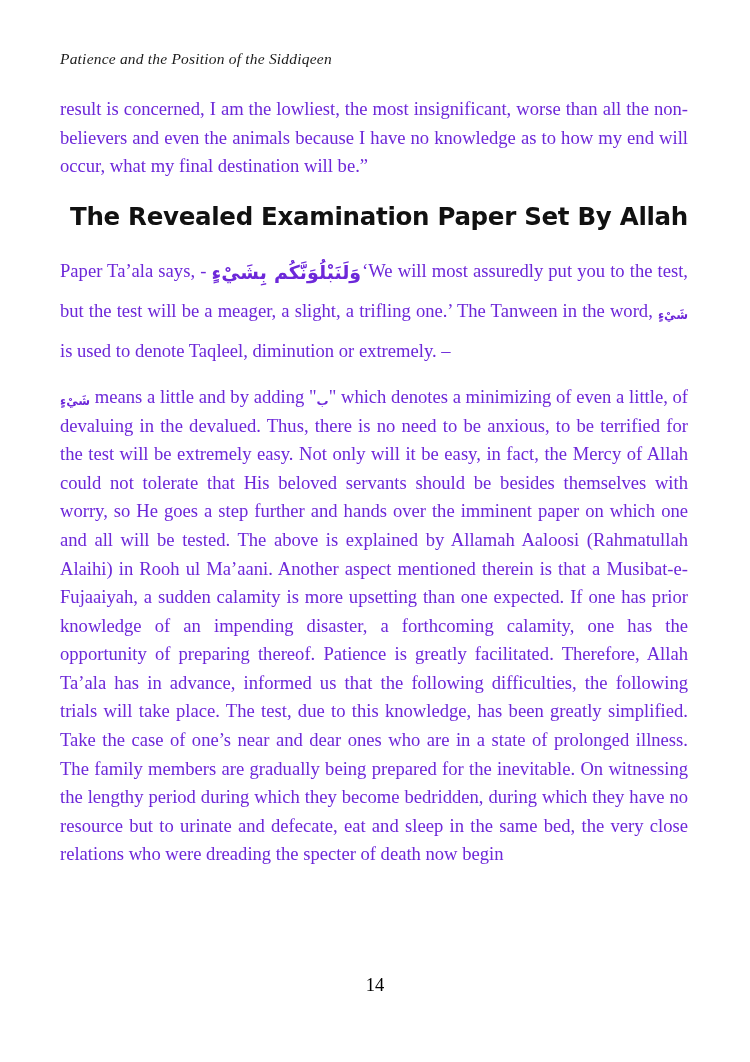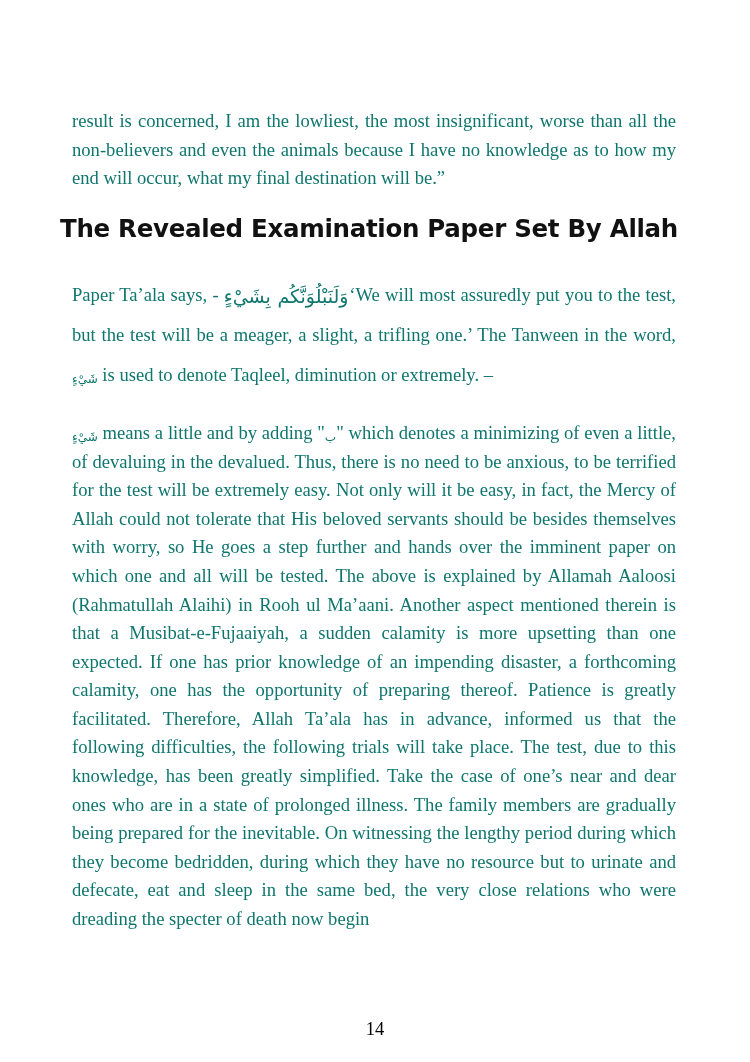--- a/index.html
+++ b/index.html
@@ -35,26 +35,26 @@
 
   
   .content {
     position: absolute;
     left: 60px;
     top: 95px;
     width: 628px;
   }
 
   .para {
-    margin: 12px;
+    margin: 0;
     text-align: justify;
     text-justify: inter-word;
     font-size: 18.6px;
     line-height: 28.6px;
-    color: #0f766e;
+    color: #6d28d9;
     hyphens: none;
   }
   .para.top-block {
     margin-bottom: 0;
   }
 
   
   .para.loose {
     line-height: 40px;
     font-size: 18.6px;
@@ -70,69 +70,70 @@
     display: inline-block;
     width: 100%;
   }
   .para.no-stretch::after {
     display: none;
   }
 
   
   .section-heading {
     margin: 0;
-    text-align: left;
+    text-align: right;
     font-family: "DejaVu Sans", "Liberation Sans", sans-serif;
     font-weight: 700;
     font-size: 24.5px;
     letter-spacing: -0.3px;
     line-height: 1.15;
     color: #111111;
     padding-top: 22px;
     padding-bottom: 20px;
   }
 
   
   .ar {
     font-family: "DejaVu Sans", "Liberation Sans", sans-serif;
     direction: rtl;
     unicode-bidi: isolate;
     font-size: 19px;
-    font-weight: 400;
+    font-weight: 700;
     line-height: 1;
     vertical-align: -2px;
     letter-spacing: 0;
   }
   .ar.small {
     font-size: 12px;
   }
   .ar.lead {
     margin-right: 1px;
   }
 
   
   .gap-sm { height: 10px; }
 
   
   .folio {
     position: absolute;
     left: 0;
-    top: 1020px;
+    top: 976px;
     width: 750px;
     text-align: center;
     font-size: 18.5px;
     line-height: 1;
     color: #000000;
   }
 </style>
 </head>
 <body>
 
 <div class="page">
 
+  <div class="running-head">Patience and the Position of the Siddiqeen</div>
 
   <div class="content">
 
     <p class="para top-block no-stretch">result is concerned, I am the lowliest, the most insignificant, worse than all the non-believers and even the animals because I have no knowledge as to how my end will occur, what my final destination will be.”</p>
 
     <h2 class="section-heading">The Revealed Examination Paper Set By Allah</h2>
 
     <p class="para loose no-stretch"><span>Paper Ta’ala says, - </span><span class="ar lead">وَلَنَبْلُوَنَّكُم بِشَيْءٍ</span><span>‘We will most assuredly put you to the test, but the test will be a meager, a slight, a trifling one.’ The Tanween in the word, </span><span class="ar small">شَيْءٍ</span><span> is used to denote Taqleel, diminution or extremely. –</span></p>
 
     <div class="gap-sm"></div>

